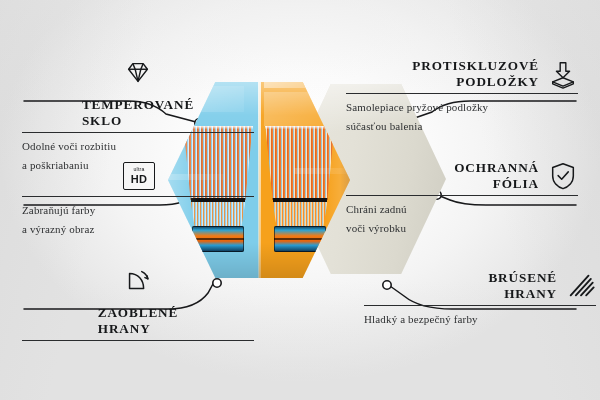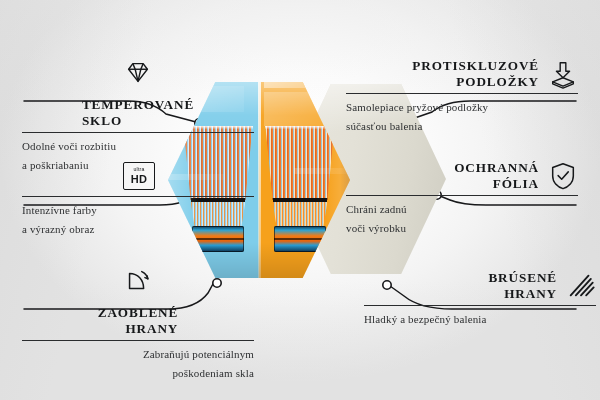--- a/index.html
+++ b/index.html
@@ -39,21 +39,21 @@
     font-size:11px;line-height:19px;color:#2e3032;
     margin-top:4px;white-space:pre-line;letter-spacing:.15px;
   }
   .callout.right .sub{}
   .ico{width:30px;height:30px;flex:0 0 30px;display:block;}
   .ico svg{display:block;width:30px;height:30px;}
 
   
   #c-glass   {left:22px;top:58px;}
   #c-print   {left:22px;top:162px;}
-  #c-rounded {left:22px;top:266px;text-align:right;}
+  #c-rounded {left:22px;top:266px;}
   
   #c-pads    {left:346px;top:58px;}
   #c-foil    {left:346px;top:160px;}
   #c-brushed {left:364px;top:270px;}
 
   
   .hd{
     width:30px;height:26px;border:1.6px solid #17191b;border-radius:2px;
     display:flex;flex-direction:column;align-items:center;justify-content:center;
     font-family:"Liberation Sans",sans-serif;color:#17191b;line-height:1;
@@ -247,41 +247,39 @@
   <div class="callout left" id="c-print">
     <div class="head">
       <span class="ico">
         <span class="hd">
           <span class="u">ultra</span>
           <span class="d">HD</span>
         </span>
       </span>
     </div>
     <div class="rule"></div>
-    <div class="sub">Intenzívne farby
+    <div class="sub">Zabraňujú farby
 a výrazný obraz</div>
   </div>
 
   <div class="callout left" id="c-rounded">
     <div class="head">
       <span class="ico">
         <svg viewBox="0 0 32 32">
             <g fill="none" stroke="#17191b" stroke-width="1.6" stroke-linejoin="round" stroke-linecap="round">
           <path d="M7 8 V24 H22 C22 15 16 8 7 8 Z"></path>
           <path d="M20 6 C23.5 7.6 25.6 10 26.4 13.4"></path>
           <path d="M26.6 13.8 L23.4 12.4 M26.6 13.8 L25.6 10.3"></path>
         </g>
           </svg>
       </span>
       <span class="ttl">ZAOBLENÉ
 HRANY</span>
     </div>
     <div class="rule"></div>
-    <div class="sub">Zabraňujú potenciálnym
-poškodeniam skla</div>
   </div>
 
   <div class="callout right" id="c-pads">
     <div class="head">
       <span class="ico">
         <svg viewBox="0 0 32 32">
             <g fill="none" stroke="#17191b" stroke-width="1.5" stroke-linejoin="round" stroke-linecap="round">
           <path d="M13 4 H19 V13 H23 L16 20 L9 13 H13 Z"></path>
           <path d="M16 20 L5 24.5 L16 29 L27 24.5 Z"></path>
           <path d="M5 24.5 V26.5 L16 31 L27 26.5 V24.5"></path>
@@ -323,16 +321,16 @@
           <path d="M10.5 26 L26.5 8.5"></path>
           <path d="M16 26 L28.5 12.5"></path>
           <path d="M21.5 26 L29.5 17.5"></path>
         </g>
           </svg>
       </span>
       <span class="ttl">BRÚSENÉ
 HRANY</span>
     </div>
     <div class="rule"></div>
-    <div class="sub">Hladký a bezpečný balenia</div>
+    <div class="sub">Hladký a bezpečný farby</div>
   </div>
 
 </div>
 
 </body></html>

